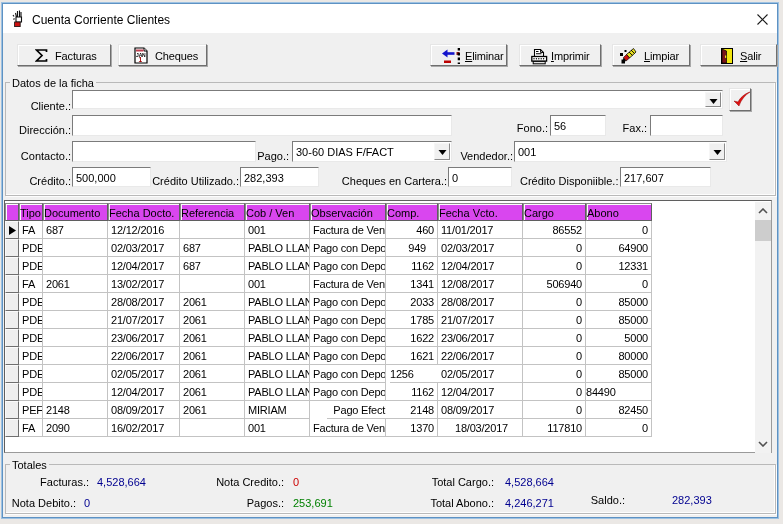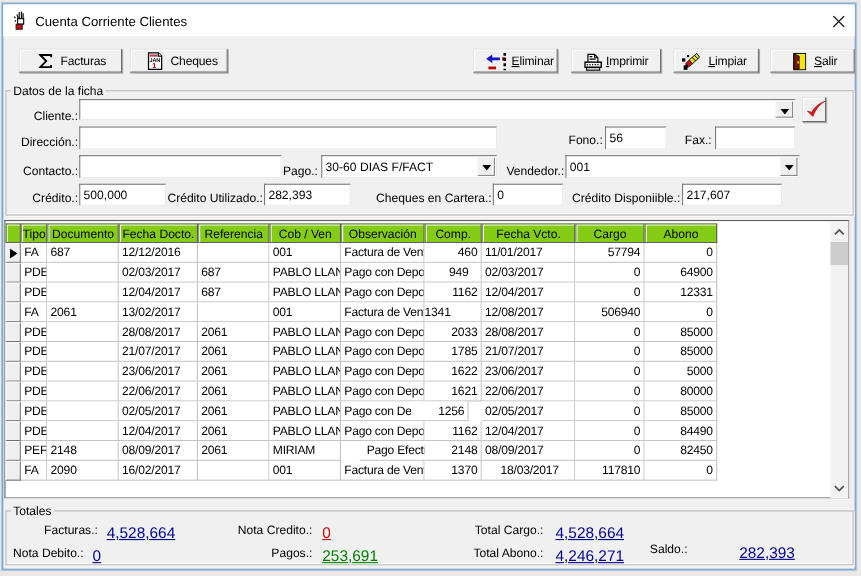--- a/index.html
+++ b/index.html
@@ -12,26 +12,26 @@
 .inp{position:absolute;background:#fff;border:1px solid;border-color:#7b7b7b #e9e9e9 #e9e9e9 #7b7b7b;
  font-size:11px;color:#000;padding:4px 0 0 3px;white-space:nowrap;overflow:hidden;}
 .btn{position:absolute;background:#f0f0f0;border:1px solid;border-color:#e6e6e6 #6e6e6e #6e6e6e #e6e6e6;
  box-shadow:inset 1px 1px 0 #ffffff, 1px 1px 0 #a8a8a8;font-size:11px;letter-spacing:-0.15px;color:#000;}
 .btn span.t{position:absolute;white-space:nowrap;}
 .combo .arrowbox{position:absolute;right:1px;top:1px;bottom:1px;width:16px;background:#f0f0f0;
  border:1px solid;border-color:#f6f6f6 #8a8a8a #8a8a8a #f6f6f6;}
 .arrowbox svg{position:absolute;left:3px;top:6px;}
 .grp{position:absolute;border:1px solid #b9b9b9;box-shadow:inset -1px -1px 0 #fdfdfd, 1px 1px 0 #fdfdfd;}
 .grp .cap{position:absolute;left:4px;top:-6px;background:#f0f0f0;padding:0 2px;font-size:11px;white-space:nowrap;}
-.h{position:absolute;background:#84cc16;border:1px solid #5f5f5f;border-top-color:#8a8a8a;border-left-color:#8a8a8a;
- box-shadow:inset 1px 1px 0 #fbfbfb;font-size:11px;text-align:center;padding-top:3px;overflow:hidden;white-space:nowrap;}
+.h{position:absolute;background:#d946ef;border:1px solid #5f5f5f;border-top-color:#8a8a8a;border-left-color:#8a8a8a;
+ box-shadow:inset 1px 1px 0 #fbfbfb;font-size:11px;padding-top:3px;overflow:hidden;white-space:nowrap;}
 .c{position:absolute;font-size:11px;letter-spacing:-0.2px;padding-top:3px;border-right:1px solid #c3c3c3;border-bottom:1px solid #c3c3c3;
  overflow:hidden;white-space:nowrap;background:#fff;}
 .ind{position:absolute;background:#efefef;border:1px solid;border-color:#fbfbfb #6f6f6f #6f6f6f #fbfbfb;}
-.val{position:absolute;font-size:14px;white-space:nowrap;text-decoration:underline;}
+.val{position:absolute;font-size:11px;white-space:nowrap;}
 </style></head>
 <body>
 <div id="win"></div>
 <div id="title"></div>
 <svg class="abs" style="left:12px;top:10px" width="12" height="18" viewBox="0 0 12 18">
   <path d="M5.5 1 L5.5 7 M7.5 0.5 L7.5 7 M9 2 L9 7 M3.5 3 L4.5 7 M1 5 L2 6.5 M2.5 8.5 L1.5 9.5" stroke="#101010" stroke-width="1.1" fill="none"></path>
   <path d="M4 7 L9.5 7 L9.5 12 L4 12 Z" fill="#fff" stroke="#101010" stroke-width="1.1"></path>
   <rect x="2.6" y="12" width="5.6" height="4.6" fill="#cc1111" stroke="#101010" stroke-width="0.8"></rect>
 </svg>
 <div class="lbl" style="left:32px;top:13px;font-size:12px">Cuenta Corriente Clientes</div>
@@ -169,21 +169,21 @@
     </svg>
   </div>
 <div class="c" style="left:19px;top:221px;width:24px;height:18px;text-align:left;padding-left:3px">FA</div>
 <div class="c" style="left:43px;top:221px;width:65px;height:18px;text-align:left;padding-left:3px">687</div>
 <div class="c" style="left:108px;top:221px;width:72px;height:18px;text-align:left;padding-left:3px">12/12/2016</div>
 <div class="c" style="left:180px;top:221px;width:65px;height:18px;text-align:left;padding-left:3px"></div>
 <div class="c" style="left:245px;top:221px;width:65px;height:18px;text-align:left;padding-left:3px">001</div>
 <div class="c" style="left:310px;top:221px;width:76px;height:18px;text-align:left;padding-left:3px">Factura de Venta</div>
 <div class="c" style="left:386px;top:221px;width:52px;height:18px;text-align:right;padding-right:3px">460</div>
 <div class="c" style="left:438px;top:221px;width:85px;height:18px;text-align:left;padding-left:3px">11/01/2017</div>
-<div class="c" style="left:523px;top:221px;width:63px;height:18px;text-align:right;padding-right:3px">57794</div>
+<div class="c" style="left:523px;top:221px;width:63px;height:18px;text-align:right;padding-right:3px">86552</div>
 <div class="c" style="left:586px;top:221px;width:66px;height:18px;text-align:right;padding-right:3px">0</div>
 <div class="ind" style="left:5px;top:239px;width:14px;height:18px"></div>
 <div class="c" style="left:19px;top:239px;width:24px;height:18px;text-align:left;padding-left:3px">PDE</div>
 <div class="c" style="left:43px;top:239px;width:65px;height:18px;text-align:left;padding-left:3px"></div>
 <div class="c" style="left:108px;top:239px;width:72px;height:18px;text-align:left;padding-left:3px">02/03/2017</div>
 <div class="c" style="left:180px;top:239px;width:65px;height:18px;text-align:left;padding-left:3px">687</div>
 <div class="c" style="left:245px;top:239px;width:65px;height:18px;text-align:left;padding-left:3px">PABLO LLANOS</div>
 <div class="c" style="left:310px;top:239px;width:76px;height:18px;text-align:left;padding-left:3px">Pago con Deposito</div>
 <div class="c" style="left:386px;top:239px;width:52px;height:18px;text-align:right;padding-right:11px">949</div>
 <div class="c" style="left:438px;top:239px;width:85px;height:18px;text-align:left;padding-left:3px">02/03/2017</div>
@@ -200,21 +200,21 @@
 <div class="c" style="left:438px;top:257px;width:85px;height:18px;text-align:left;padding-left:3px">12/04/2017</div>
 <div class="c" style="left:523px;top:257px;width:63px;height:18px;text-align:right;padding-right:3px">0</div>
 <div class="c" style="left:586px;top:257px;width:66px;height:18px;text-align:right;padding-right:3px">12331</div>
 <div class="ind" style="left:5px;top:275px;width:14px;height:18px"></div>
 <div class="c" style="left:19px;top:275px;width:24px;height:18px;text-align:left;padding-left:3px">FA</div>
 <div class="c" style="left:43px;top:275px;width:65px;height:18px;text-align:left;padding-left:3px">2061</div>
 <div class="c" style="left:108px;top:275px;width:72px;height:18px;text-align:left;padding-left:3px">13/02/2017</div>
 <div class="c" style="left:180px;top:275px;width:65px;height:18px;text-align:left;padding-left:3px"></div>
 <div class="c" style="left:245px;top:275px;width:65px;height:18px;text-align:left;padding-left:3px">001</div>
 <div class="c" style="left:310px;top:275px;width:76px;height:18px;text-align:left;padding-left:3px">Factura de Venta</div>
-<div class="c" style="left:386px;top:275px;width:52px;height:18px;text-align:left;padding-right:3px">1341</div>
+<div class="c" style="left:386px;top:275px;width:52px;height:18px;text-align:right;padding-right:3px">1341</div>
 <div class="c" style="left:438px;top:275px;width:85px;height:18px;text-align:left;padding-left:3px">12/08/2017</div>
 <div class="c" style="left:523px;top:275px;width:63px;height:18px;text-align:right;padding-right:3px">506940</div>
 <div class="c" style="left:586px;top:275px;width:66px;height:18px;text-align:right;padding-right:3px">0</div>
 <div class="ind" style="left:5px;top:293px;width:14px;height:18px"></div>
 <div class="c" style="left:19px;top:293px;width:24px;height:18px;text-align:left;padding-left:3px">PDE</div>
 <div class="c" style="left:43px;top:293px;width:65px;height:18px;text-align:left;padding-left:3px"></div>
 <div class="c" style="left:108px;top:293px;width:72px;height:18px;text-align:left;padding-left:3px">28/08/2017</div>
 <div class="c" style="left:180px;top:293px;width:65px;height:18px;text-align:left;padding-left:3px">2061</div>
 <div class="c" style="left:245px;top:293px;width:65px;height:18px;text-align:left;padding-left:3px">PABLO LLANOS</div>
 <div class="c" style="left:310px;top:293px;width:76px;height:18px;text-align:left;padding-left:3px">Pago con Deposito</div>
@@ -255,35 +255,35 @@
 <div class="c" style="left:438px;top:347px;width:85px;height:18px;text-align:left;padding-left:3px">22/06/2017</div>
 <div class="c" style="left:523px;top:347px;width:63px;height:18px;text-align:right;padding-right:3px">0</div>
 <div class="c" style="left:586px;top:347px;width:66px;height:18px;text-align:right;padding-right:3px">80000</div>
 <div class="ind" style="left:5px;top:365px;width:14px;height:18px"></div>
 <div class="c" style="left:19px;top:365px;width:24px;height:18px;text-align:left;padding-left:3px">PDE</div>
 <div class="c" style="left:43px;top:365px;width:65px;height:18px;text-align:left;padding-left:3px"></div>
 <div class="c" style="left:108px;top:365px;width:72px;height:18px;text-align:left;padding-left:3px">02/05/2017</div>
 <div class="c" style="left:180px;top:365px;width:65px;height:18px;text-align:left;padding-left:3px">2061</div>
 <div class="c" style="left:245px;top:365px;width:65px;height:18px;text-align:left;padding-left:3px">PABLO LLANOS</div>
 <div class="c" style="left:310px;top:365px;width:76px;height:18px;text-align:left;padding-left:3px">Pago con Deposito</div>
-<div class="c" style="left:374px;top:365px;width:52px;height:18px;text-align:right;padding-right:3px">1256</div>
+<div class="c" style="left:390px;top:365px;width:52px;height:18px;text-align:left;padding-right:3px">1256</div>
 <div class="c" style="left:438px;top:365px;width:85px;height:18px;text-align:left;padding-left:3px">02/05/2017</div>
 <div class="c" style="left:523px;top:365px;width:63px;height:18px;text-align:right;padding-right:3px">0</div>
 <div class="c" style="left:586px;top:365px;width:66px;height:18px;text-align:right;padding-right:3px">85000</div>
 <div class="ind" style="left:5px;top:383px;width:14px;height:18px"></div>
 <div class="c" style="left:19px;top:383px;width:24px;height:18px;text-align:left;padding-left:3px">PDE</div>
 <div class="c" style="left:43px;top:383px;width:65px;height:18px;text-align:left;padding-left:3px"></div>
 <div class="c" style="left:108px;top:383px;width:72px;height:18px;text-align:left;padding-left:3px">12/04/2017</div>
 <div class="c" style="left:180px;top:383px;width:65px;height:18px;text-align:left;padding-left:3px">2061</div>
 <div class="c" style="left:245px;top:383px;width:65px;height:18px;text-align:left;padding-left:3px">PABLO LLANOS</div>
 <div class="c" style="left:310px;top:383px;width:76px;height:18px;text-align:left;padding-left:3px">Pago con Deposito</div>
 <div class="c" style="left:386px;top:383px;width:52px;height:18px;text-align:right;padding-right:3px">1162</div>
 <div class="c" style="left:438px;top:383px;width:85px;height:18px;text-align:left;padding-left:3px">12/04/2017</div>
 <div class="c" style="left:523px;top:383px;width:63px;height:18px;text-align:right;padding-right:3px">0</div>
-<div class="c" style="left:586px;top:383px;width:66px;height:18px;text-align:right;padding-right:3px">84490</div>
+<div class="c" style="left:586px;top:383px;width:66px;height:18px;text-align:left;padding-right:3px">84490</div>
 <div class="ind" style="left:5px;top:401px;width:14px;height:18px"></div>
 <div class="c" style="left:19px;top:401px;width:24px;height:18px;text-align:center;padding-left:3px">PEF</div>
 <div class="c" style="left:43px;top:401px;width:65px;height:18px;text-align:left;padding-left:3px">2148</div>
 <div class="c" style="left:108px;top:401px;width:72px;height:18px;text-align:left;padding-left:3px">08/09/2017</div>
 <div class="c" style="left:180px;top:401px;width:65px;height:18px;text-align:left;padding-left:3px">2061</div>
 <div class="c" style="left:245px;top:401px;width:65px;height:18px;text-align:left;padding-left:3px">MIRIAM</div>
 <div class="c" style="left:327px;top:401px;width:76px;height:18px;text-align:center;padding-left:3px">Pago Efectivo</div>
 <div class="c" style="left:386px;top:401px;width:52px;height:18px;text-align:right;padding-right:3px">2148</div>
 <div class="c" style="left:438px;top:401px;width:85px;height:18px;text-align:left;padding-left:3px">08/09/2017</div>
 <div class="c" style="left:523px;top:401px;width:63px;height:18px;text-align:right;padding-right:3px">0</div>

